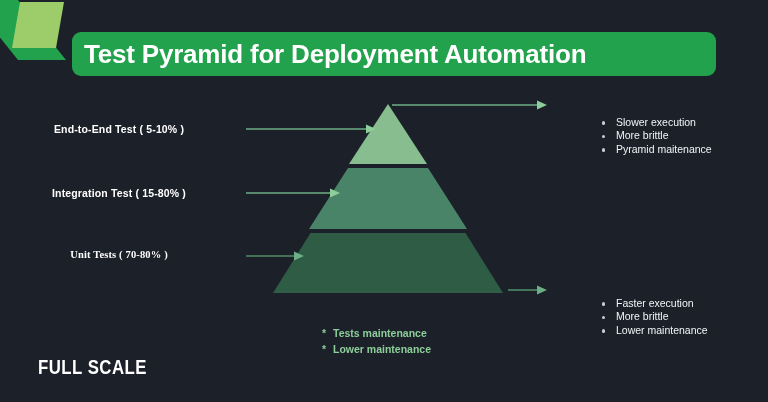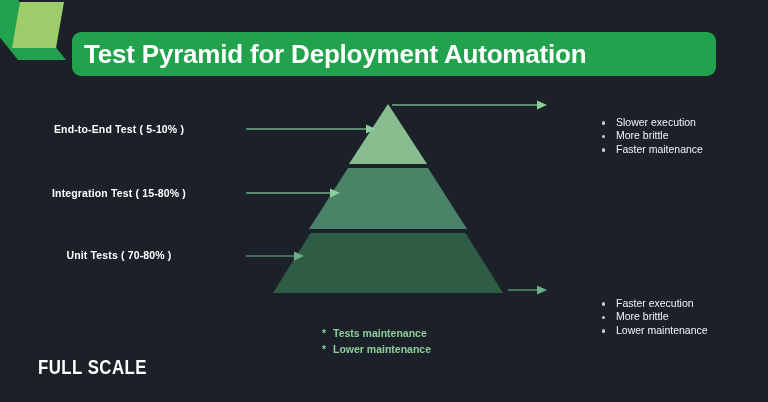--- a/index.html
+++ b/index.html
@@ -64,21 +64,21 @@
     color: #ffffff;
     font-size: 10.5px;
     font-weight: bold;
     letter-spacing: 0.15px;
     white-space: nowrap;
     text-align: center;
     font-family: "Liberation Sans", sans-serif;
   }
   #label-e2e      { left: 0px;  top: 123px; width: 238px; }
   #label-integ    { left: 0px;  top: 187px; width: 238px; }
-  #label-unit     { left: 0px;  top: 249px; width: 238px; }
+  #label-unit     { left: 0px;  top: 249px; width: 238px; font-family: Liberation Serif, serif; }
 
   
   .bullet-list {
     position: absolute;
     left: 584px;
     margin: 16px;
     padding: 0;
     list-style: none;
   }
   #list-top    { top: 100px; }
@@ -189,21 +189,21 @@
     </g>
   </svg>
 
   <div class="tier-label" id="label-e2e">End-to-End Test ( 5-10% )</div>
   <div class="tier-label" id="label-integ">Integration Test ( 15-80% )</div>
   <div class="tier-label" id="label-unit">Unit Tests ( 70-80% )</div>
 
   <ul class="bullet-list" id="list-top">
     <li class="bullet-item">Slower execution</li>
     <li class="bullet-item">More brittle</li>
-    <li class="bullet-item">Faster maitenance</li>
+    <li class="bullet-item">Pyramid maitenance</li>
   </ul>
 
   <ul class="bullet-list" id="list-bottom">
     <li class="bullet-item">Faster execution</li>
     <li class="bullet-item">More brittle</li>
     <li class="bullet-item">Lower maintenance</li>
   </ul>
 
   <div id="notes-block">
     <div class="note-row">

